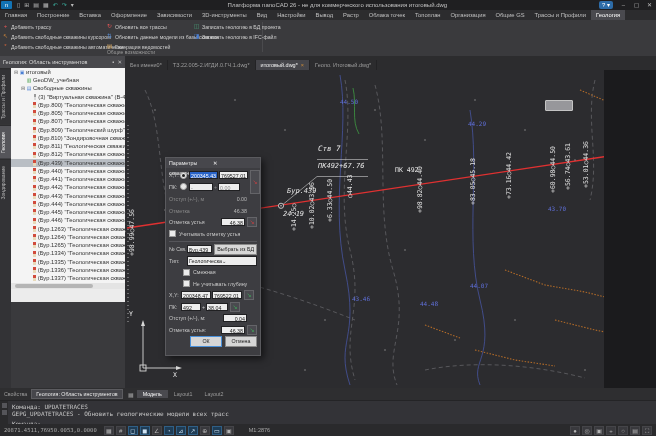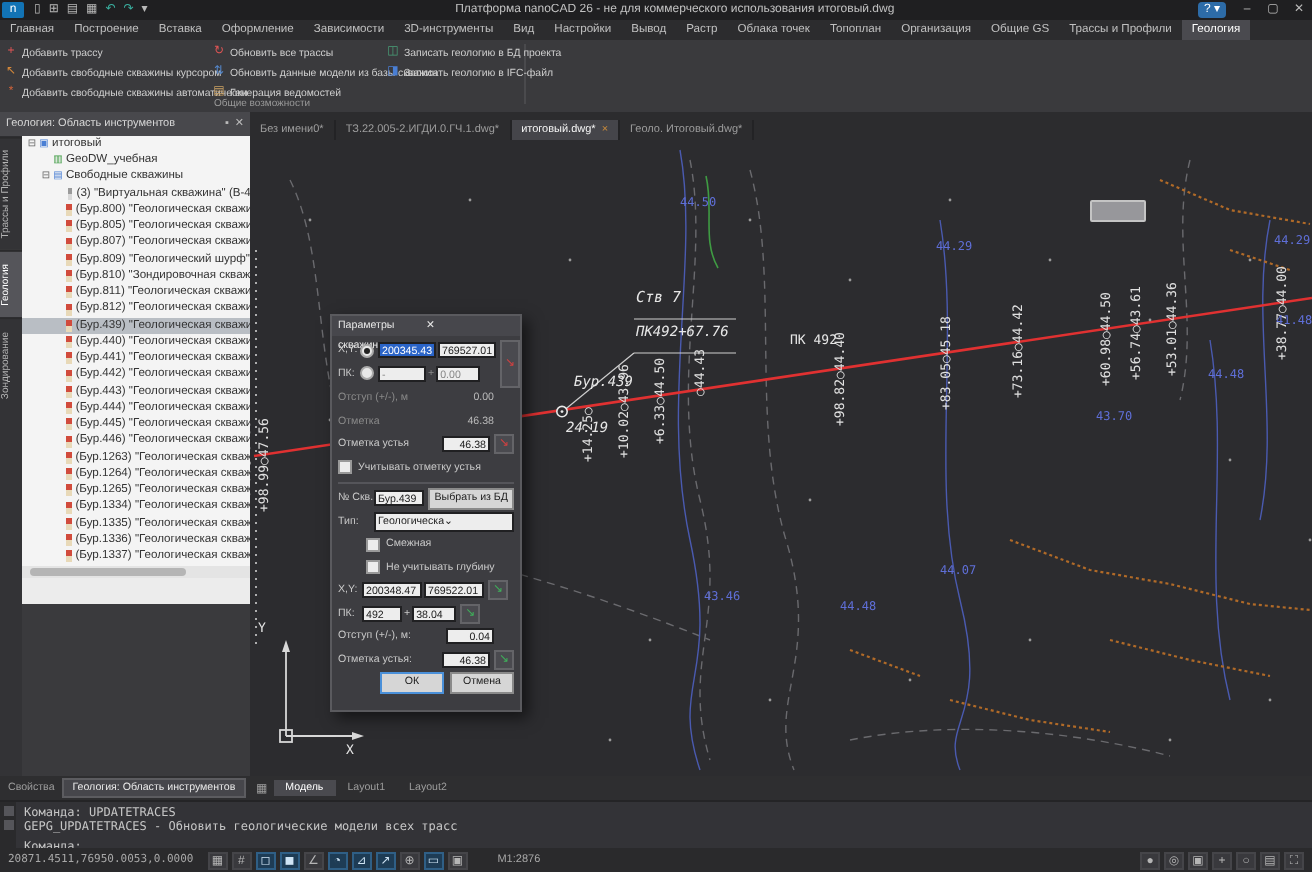--- a/index.html
+++ b/index.html
@@ -42,21 +42,21 @@
   .wellico{width:2.5px;height:6px;background:linear-gradient(#d14b3c 50%,#e8d9b8 50%);margin:0 2px 0 1px;flex:none;}
   #treehscroll{position:absolute;left:11px;top:227px;width:114px;height:6px;background:#e4e4e4;}
   #treehscroll .thumb{position:absolute;left:4px;top:1px;width:78px;height:4px;background:#b5b5b5;border-radius:2px;}
   #lp-blank{position:absolute;left:11px;top:233px;width:114px;height:13px;background:#ececec;}
   
   #doctabs{left:125px;top:56px;width:531px;height:14px;background:#2c2c2e;display:flex;align-items:flex-end;font-size:5.5px;}
   .dtab{padding:2px 5px;color:#9d9d9d;border-right:1px solid #232325;white-space:nowrap;}
   .dtab.active{background:#45454a;color:#f5f5f5;}
   .dtab .close{color:#c98a3a;margin-left:3px;}
   
-  #drawing{left:125px;top:70px;width:531px;height:318px;background:#2c2c2f;overflow:hidden;}
+  #drawing{left:125px;top:70px;width:479px;height:318px;background:#2c2c2f;overflow:hidden;}
   #drawing svg{position:absolute;left:0;top:0;}
   .rot-label{position:absolute;font-family:"DejaVu Sans Mono",monospace;font-size:6.5px;color:#e0e0e0;transform-origin:0 100%;transform:rotate(-90deg);white-space:nowrap;height:7px;line-height:7px;}
   .flat-label{position:absolute;font-family:"DejaVu Sans Mono",monospace;color:#e6e6e6;white-space:nowrap;}
   .blue-label{position:absolute;font-family:"DejaVu Sans Mono",monospace;font-size:6px;color:#5f6fd8;white-space:nowrap;}
   #dwg-tooltip{position:absolute;left:420px;top:30px;width:26px;height:9px;background:#97979b;border:1px solid #c4c4c4;border-radius:1px;}
   
   #dialog{left:165px;top:157px;width:94px;height:197px;background:#3d3d41;border:1px solid #5a5a5e;box-shadow:3px 3px 7px rgba(0,0,0,.55);font-size:5.3px;z-index:9;}
   #dlg-title{height:10px;line-height:10px;background:#47474c;color:#e8e8e8;padding:0 3px;display:flex;}
   #dlg-title span{flex:1;}
   .dlg-body{padding:2px 3px;}

